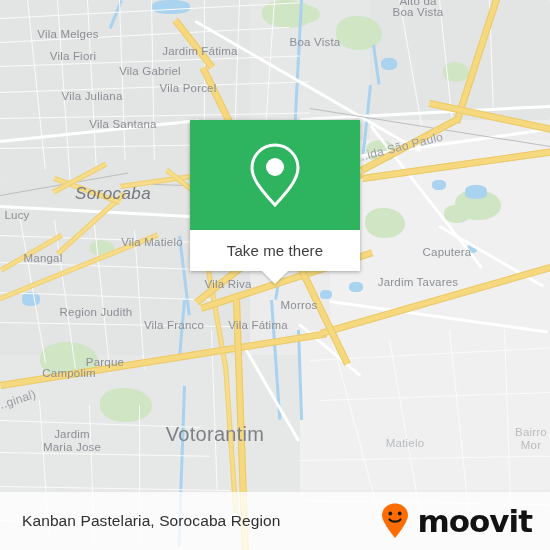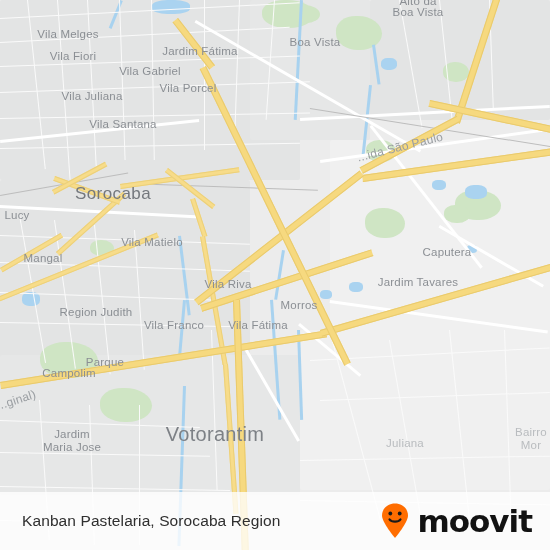--- a/index.html
+++ b/index.html
@@ -29,21 +29,21 @@
   .road{position:absolute;background:#ffffff;transform-origin:0 0;}
   .road.minor{background:#fafafa;height:1.4px;}
   .road.sec{background:#ffffff;height:3.2px;}
   .road.main{background:#f7dc8a;height:5px;border-top:1px solid #ecd079;border-bottom:1px solid #ecd079;box-sizing:border-box;}
   .road.hwy{background:#f6d97f;height:7px;border-top:1px solid #e9ca6d;border-bottom:1px solid #e9ca6d;box-sizing:border-box;}
   .rail{position:absolute;background:#bdbdbd;height:1.2px;transform-origin:0 0;}
 
   
   .lbl{position:absolute;color:#8b8f94;font-size:11.5px;white-space:nowrap;
        letter-spacing:.2px;transform:translate(-50%,-50%);pointer-events:none;}
-  .lbl.city{color:#74787d;font-size:17px;letter-spacing:.4px;}
+  .lbl.city{color:#74787d;font-size:17px;letter-spacing:.4px;font-style:italic;}
   .lbl.town{color:#7d8186;font-size:20px;letter-spacing:.3px;}
   .lbl.faint{color:#b9bcbf;}
   .lbl.road-lbl{color:#9a9ea2;font-size:12px;}
 
   
   #marker-card{position:absolute;left:190px;top:120px;width:170px;
     box-shadow:0 1px 4px rgba(0,0,0,.32);}
   #marker-card .green-top{height:110px;background:#2eb35f;
      display:flex;align-items:center;justify-content:center;}
   #marker-card .cta{height:41px;background:#ffffff;display:flex;
@@ -222,26 +222,38 @@
         <div class="lbl" style="left: 299px; top: 305px;">Morros</div>
         <div class="lbl road-lbl" style="left: 400px; top: 147px; transform: translate(-50%, -50%) rotate(-14deg);">...ida São Paulo</div>
         <div class="lbl" style="left: 447px; top: 252px;">Caputera</div>
         <div class="lbl" style="left: 418px; top: 282px;">Jardim Tavares</div>
         <div class="lbl" style="left: 77px; top: 362px; margin-left: 28px;">Parque</div>
         <div class="lbl" style="left: 69px; top: 373px;">Campolim</div>
         <div class="lbl road-lbl" style="left: 16px; top: 400px; transform: translate(-50%, -50%) rotate(-18deg);">...ginal)</div>
         <div class="lbl" style="left: 72px; top: 434px;">Jardim</div>
         <div class="lbl" style="left: 72px; top: 447px;">Maria Jose</div>
         <div class="lbl town" style="left: 215px; top: 434px;">Votorantim</div>
-        <div class="lbl faint" style="left: 405px; top: 443px;">Juliana</div>
+        <div class="lbl faint" style="left: 405px; top: 443px;">Matielo</div>
         <div class="lbl faint" style="left: 531px; top: 432px;">Bairro</div>
         <div class="lbl faint" style="left: 531px; top: 445px;">Mor</div>
       </div>
   </div>
 
+  <div id="marker-card">
+    <div class="green-top">
+      <svg width="58" height="70" viewBox="0 0 58 70">
+        <path d="M29 5 C16.3 5 6 15.3 6 28 C6 40 18 53 29 65 C40 53 52 40 52 28 C52 15.3 41.7 5 29 5 Z" fill="none" stroke="#ffffff" stroke-width="3"></path>
+        <circle cx="29" cy="27" r="9" fill="#ffffff"></circle>
+      </svg>
+    </div>
+    <div class="cta">
+      <span>Take me there</span>
+    </div>
+    <div id="card-tail"></div>
+  </div>
 
 
   <div id="footer-scrim"></div>
   <div id="footer">
     <div id="footer-title">Kanban Pastelaria, Sorocaba Region</div>
     <div id="moovit-logo">
       <svg width="30" height="36" viewBox="0 0 30 36">
         <path d="M15 35 C15 35 28 19.5 28 12.5 C28 5.6 22.2 0.5 15 0.5 C7.8 0.5 2 5.6 2 12.5 C2 19.5 15 35 15 35 Z" fill="#ff6d00"></path>
         <circle cx="10.3" cy="10.5" r="1.9" fill="#1a1a1a"></circle>
         <circle cx="19.7" cy="10.5" r="1.9" fill="#1a1a1a"></circle>

